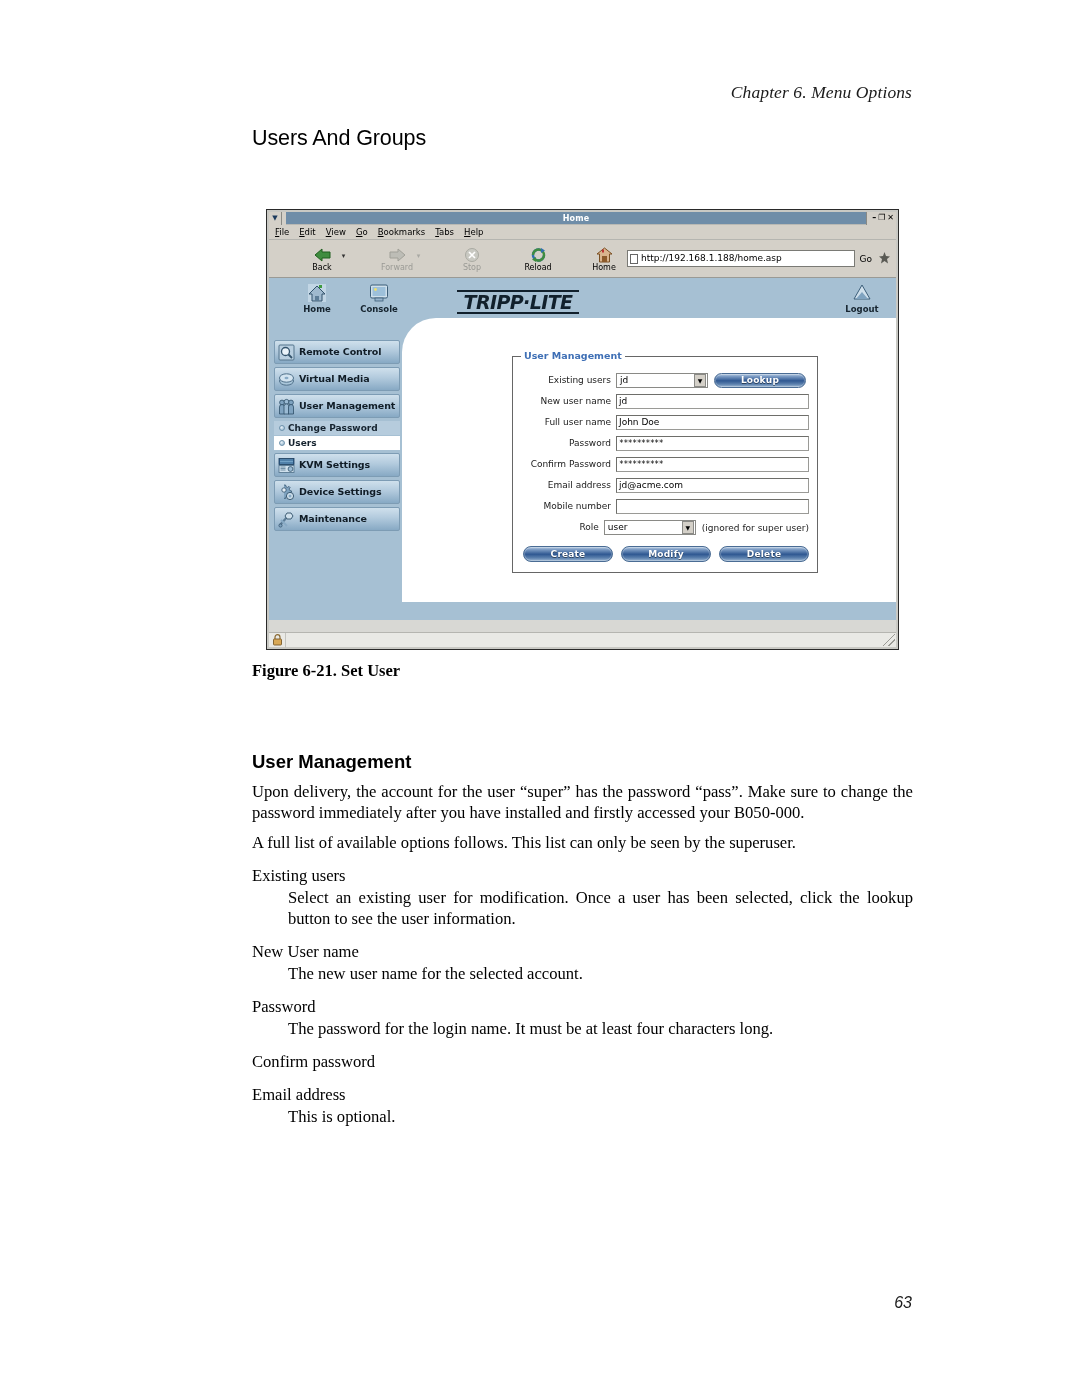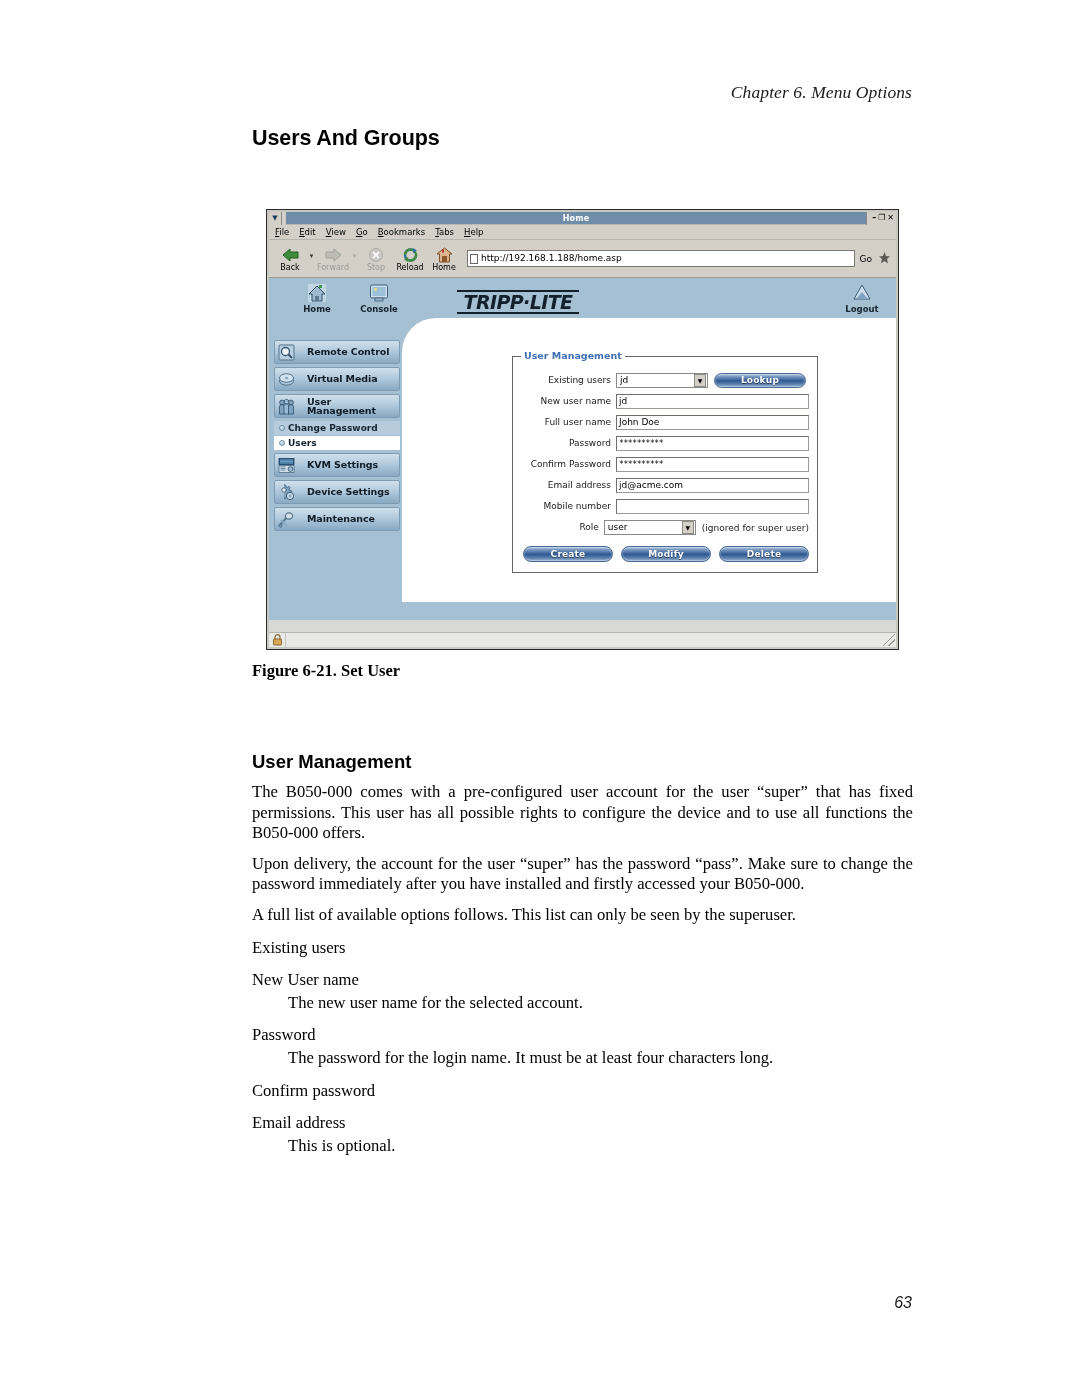--- a/index.html
+++ b/index.html
@@ -16,21 +16,21 @@
     position: absolute; right: 168px; top: 82px;
     font-family: "Liberation Serif", serif;
     font-style: italic; font-size: 17.5px; color: #1a1a1a;
     letter-spacing: .1px; white-space: nowrap;
   }
 
   
   .h1-title {
     position: absolute; left: 252px; top: 126px;
     font-family: "Liberation Sans", sans-serif;
-    font-weight: bold; font-size: 21.5px; color: #000;
+    font-weight: normal; font-size: 21.5px; color: #000;
     letter-spacing: -.1px;
   }
   .h2-title {
     position: absolute; left: 252px; top: 751px;
     font-family: "Liberation Sans", sans-serif;
     font-weight: bold; font-size: 18.5px; color: #000;
   }
   .fig-caption {
     position: absolute; left: 252px; top: 661px; width: 660px;
     text-align: left;
@@ -112,21 +112,21 @@
   .menubar span u { text-decoration: underline; }
 
   
   .toolbar {
     height: 38px; background: #d4d0c8; display: flex; align-items: center;
     padding: 0 4px; gap: 0px;
     border-bottom: 1px solid #9a9a95;
   }
   .tbtn {
     width: 34px; display: flex; flex-direction: column;
-    align-items: center; justify-content: center; gap: 1px;
+    align-items: center; justify-content: center; gap: 1px; margin-left: 32px;
   }
   .tbtn .lbl { font-size: 8px; color: #000; line-height: 1; }
   .tbtn.dis .lbl { color: #9a9a95; }
   .tbtn .ic { height: 17px; display: flex; align-items: flex-end; }
   .drop {
     width: 9px; display: flex; align-items: center; justify-content: center;
     align-self: flex-start; margin-top: 12px;
   }
   .drop i { font-size: 7px; font-style: normal; color: #333; }
   .drop.dis i { color: #a9a9a4; }
@@ -176,21 +176,21 @@
   .app-body { position: relative; height: 280px; background: #a6c0d3; }
   .content-pane {
     position: absolute; left: 133px; top: -22px; right: 0; bottom: 18px;
     background: #ffffff; border-top-left-radius: 34px;
   }
   .sidebar { position: absolute; left: 5px; top: 0px; width: 126px; }
   .side-btn {
     position: relative; height: 24px; margin-bottom: 3px;
     background: linear-gradient(to bottom, #cfe0ec 0%, #b2cadd 45%, #87a9c4 100%);
     border: 1px solid #7d9cb4; border-radius: 2px;
-    display: flex; align-items: center; padding-left: 3px; gap: 12px;
+    display: flex; align-items: center; padding-left: 3px; gap: 4px;
   }
   .side-btn .lbl {
     font-size: 9.5px; font-weight: bold; color: #101c26;
     line-height: 1; letter-spacing: -.1px;
   }
   .side-ic { width: 17px; height: 17px; flex: none; }
   .sub-item {
     height: 14px; display: flex; align-items: center; gap: 3px;
     padding-left: 5px; margin-bottom: 1px;
     background: #b6ccdd;
@@ -608,25 +608,25 @@
     </div>
 
    </div>
   </div>
 
   <div class="fig-caption">Figure 6-21. Set User</div>
 
   <h2 class="h2-title">User Management</h2>
 
   <div class="body-wrap">
-    <p class="para">The B050-000 comes with a pre-configured user account for the user “super” that has fixed permissions. This user has all possible rights to configure the device and to use all functions the B050-000 offers.</p>
     <p class="para">Upon delivery, the account for the user “super” has the password “pass”. Make sure to change the password immediately after you have installed and firstly accessed your B050-000.</p>
     <p class="para nj">A full list of available options follows. This list can only be seen by the superuser.</p>
 
     <div class="dt">Existing users</div>
+    <div class="dd">Select an existing user for modification. Once a user has been selected, click the lookup button to see the user information.</div>
 
     <div class="dt">New User name</div>
     <div class="dd">The new user name for the selected account.</div>
 
     <div class="dt">Password</div>
     <div class="dd">The password for the login name. It must be at least four characters long.</div>
 
     <div class="dt">Confirm password</div>
 
     <div class="dt">Email address</div>

